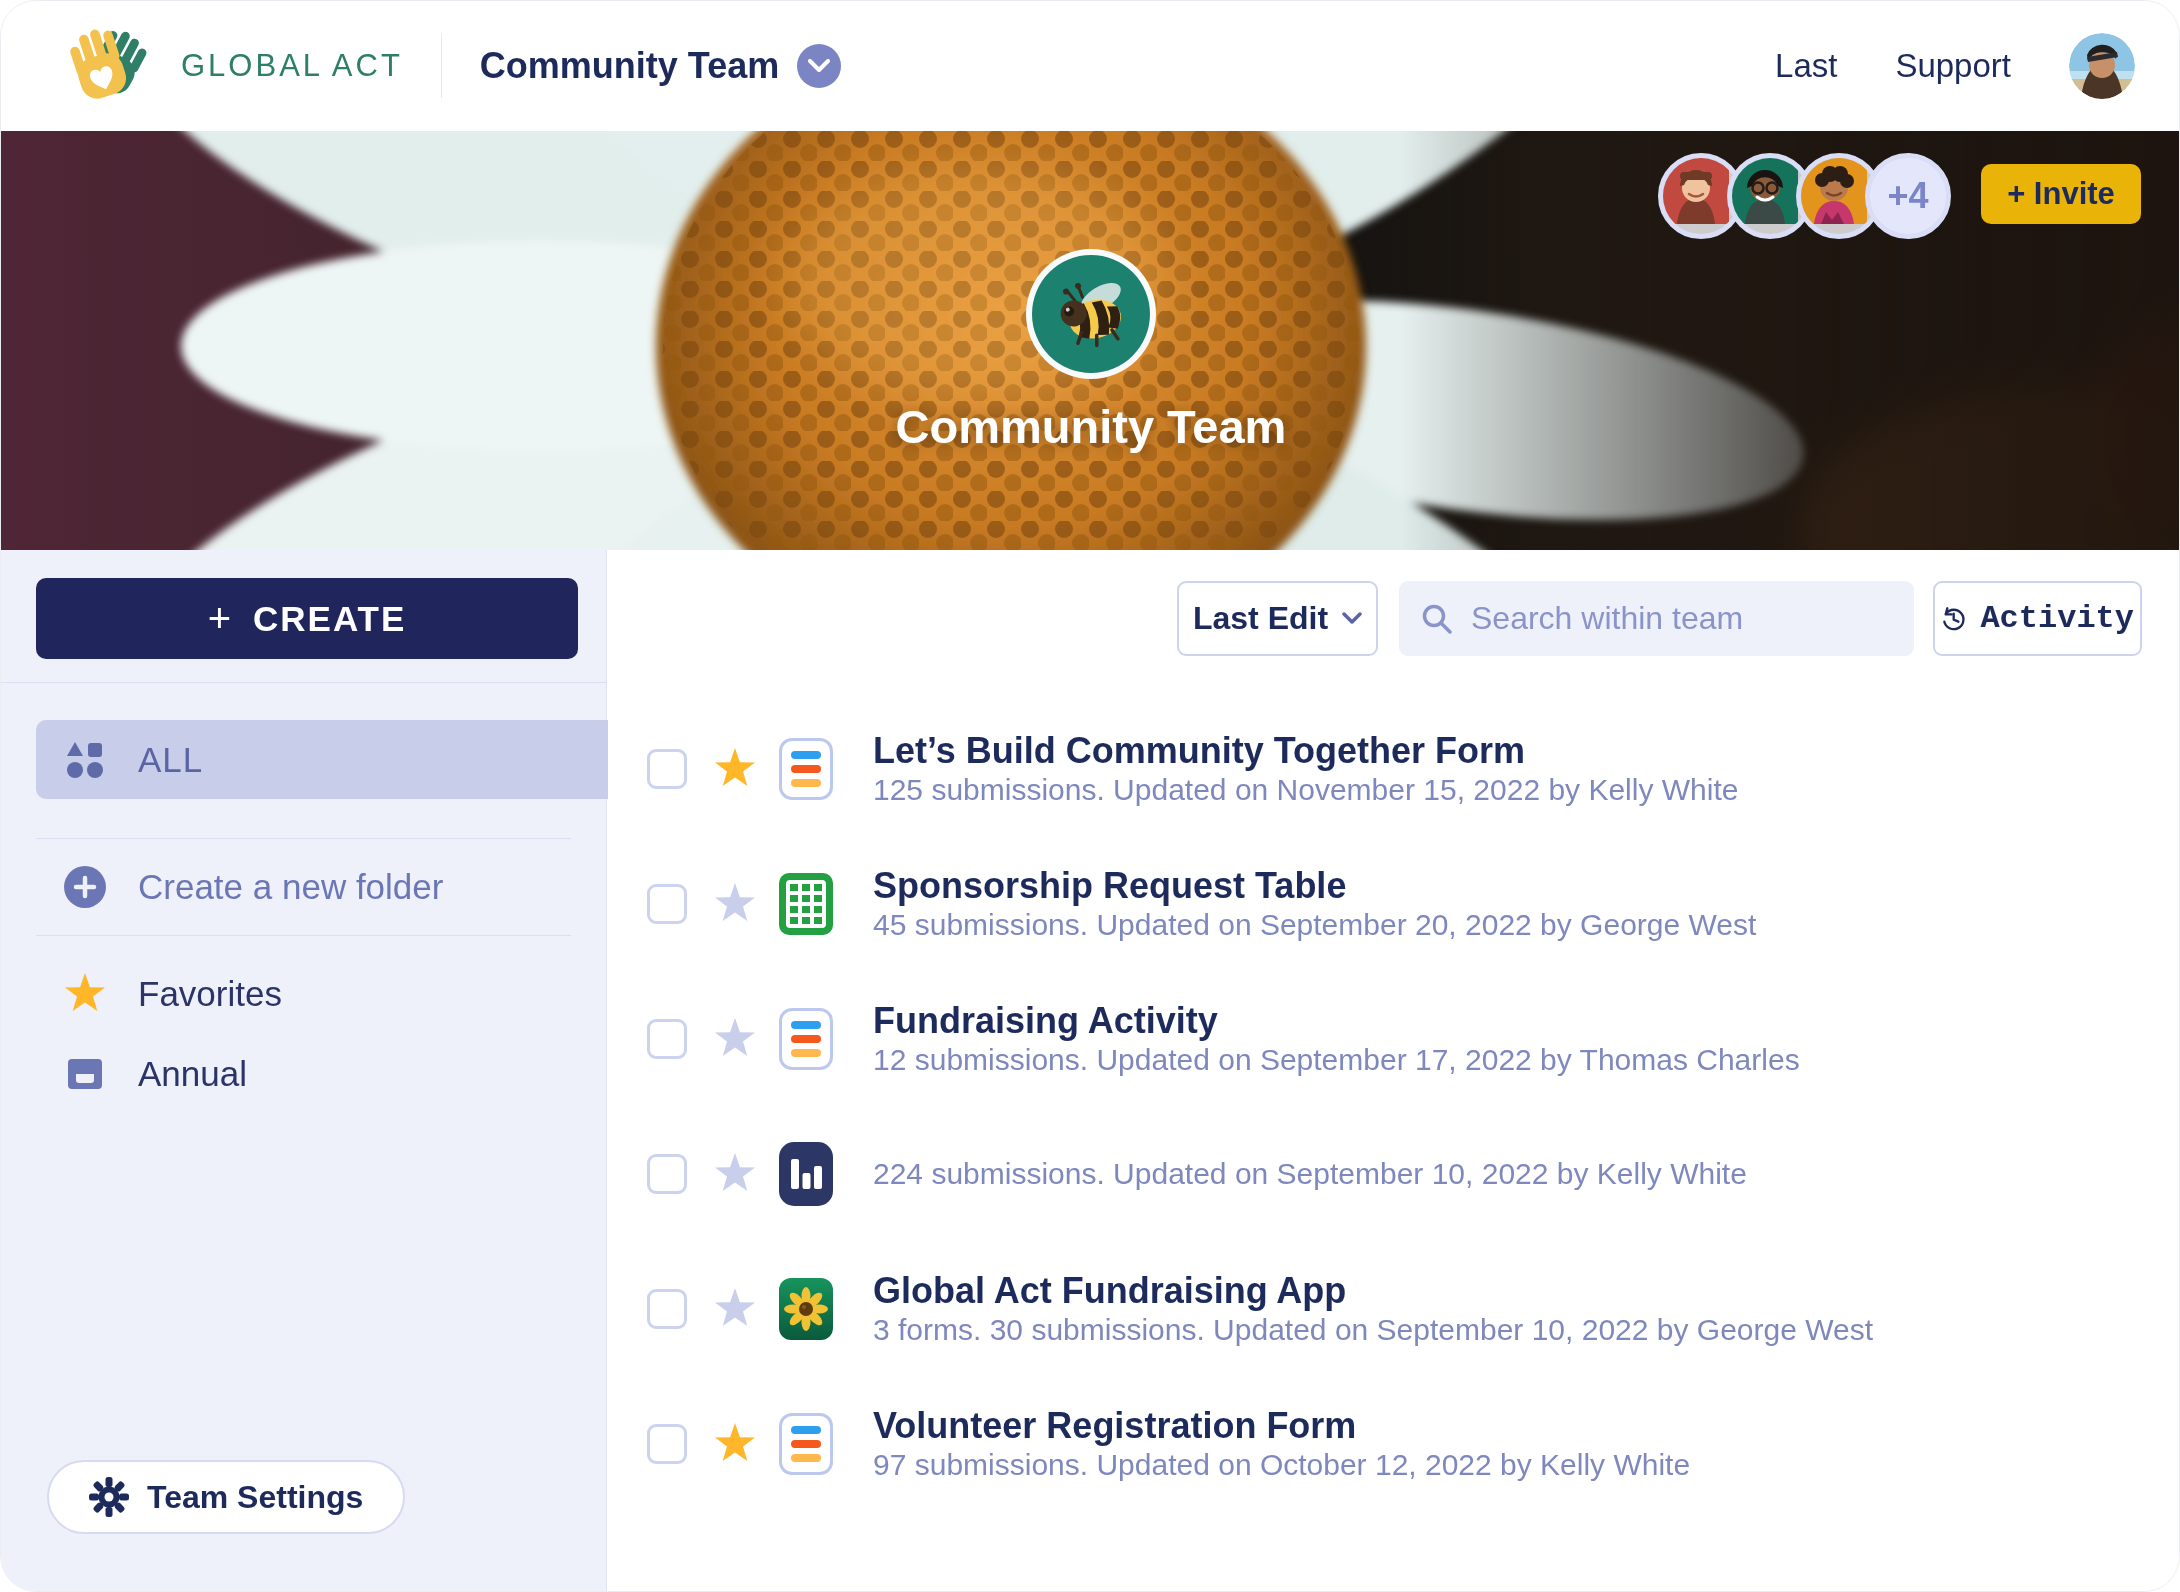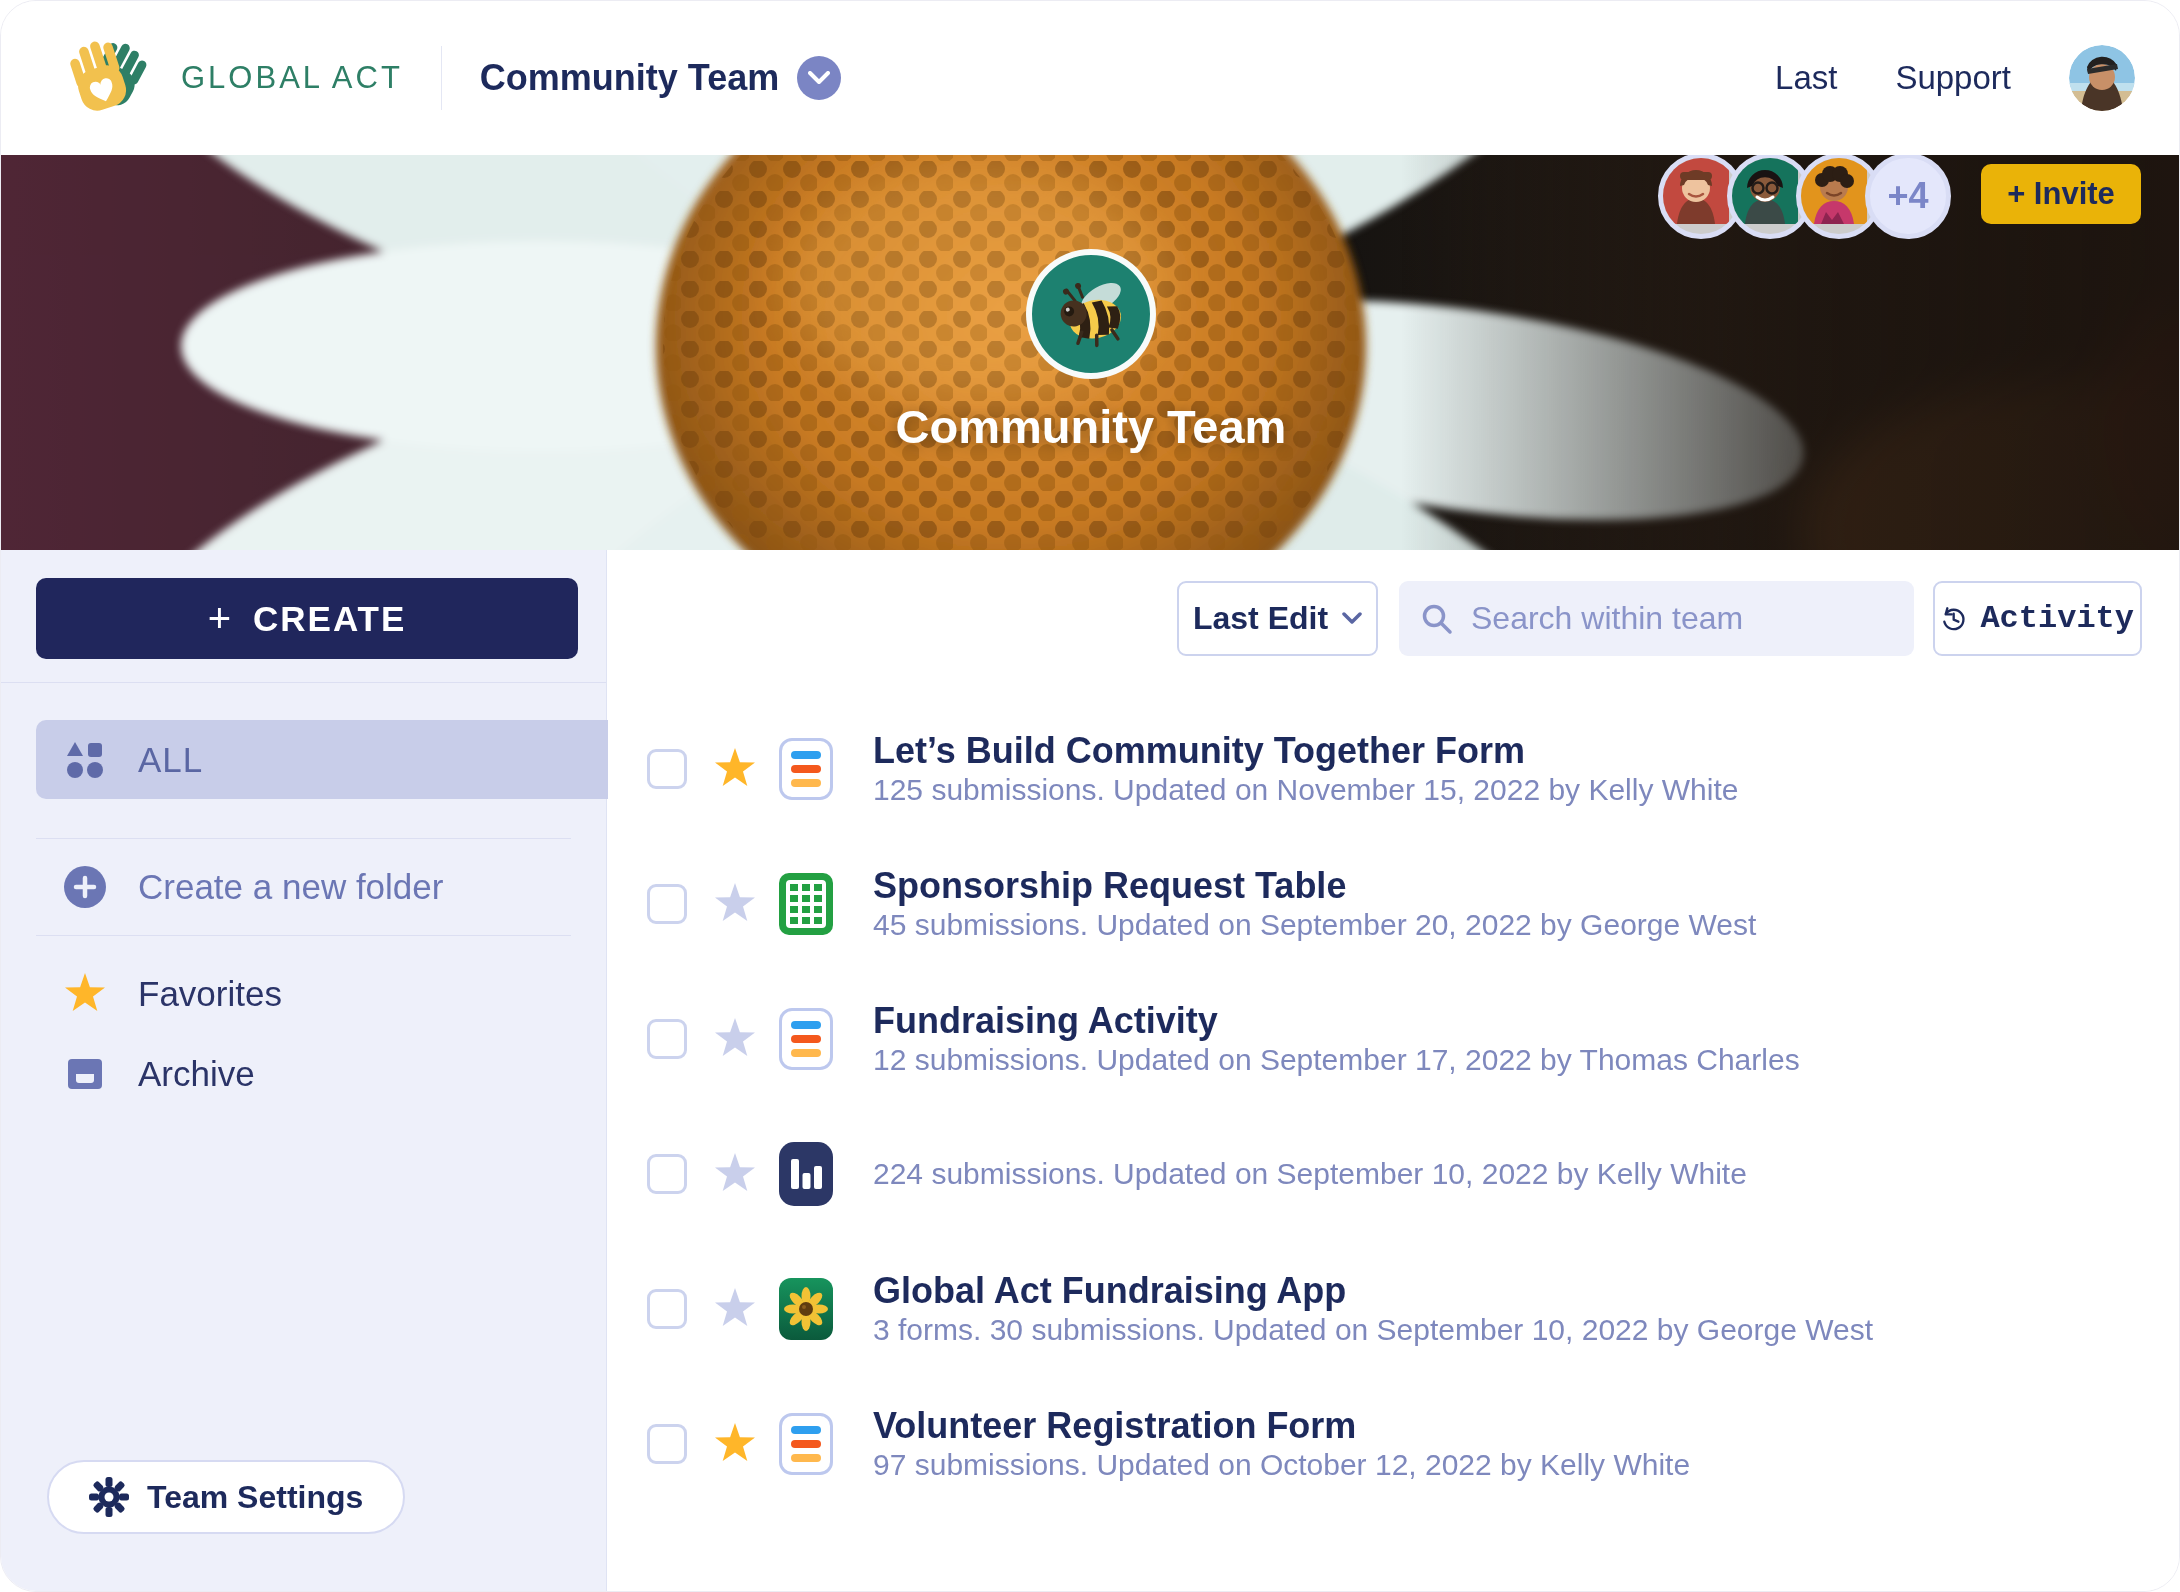--- a/index.html
+++ b/index.html
@@ -1,20 +1,20 @@
 <!DOCTYPE html>
 <html><head>
 <meta charset="utf-8">
 <style>
   html,body{margin:0;padding:0;background:#fff;}
   body{font-family:"Liberation Sans",sans-serif;-webkit-font-smoothing:antialiased;}
   .app{position:relative;width:2180px;height:1592px;background:#fff;border-radius:36px;overflow:hidden;border:1px solid #ececf3;box-sizing:border-box;}
 
   
-  .top-header{position:absolute;top:0;left:0;right:0;height:154px;background:#fff;display:flex;align-items:center;padding:0 44px 0 60px;box-sizing:border-box;z-index:6;}
+  .top-header{position:absolute;top:0;left:0;right:0;height:130px;background:#fff;display:flex;align-items:center;padding:0 44px 0 60px;box-sizing:border-box;z-index:6;}
   .logo{display:flex;align-items:center;gap:16px;cursor:pointer;}
   .logo-text{font-size:31px;letter-spacing:3px;color:#2e7f66;font-weight:400;}
   .hdiv{width:1px;height:64px;background:#e4e7f4;margin:0 38px;}
   .team-switcher{display:flex;align-items:center;gap:18px;cursor:pointer;}
   .team-switcher-label{font-size:36px;font-weight:700;color:#1d2a5c;}
   .chev-circle{width:44px;height:44px;border-radius:50%;background:#7b85c4;display:flex;align-items:center;justify-content:center;}
   .top-nav{margin-left:auto;display:flex;align-items:center;gap:58px;}
   .top-nav a{font-size:33px;color:#1d2a5c;text-decoration:none;}
   .user-avatar{width:66px;height:66px;border-radius:50%;overflow:hidden;cursor:pointer;}
 
@@ -295,21 +295,21 @@
       </span>
       <span class="sb-label">Favorites</span>
     </div>
     <div class="sb-item sb-archive">
       <span class="sb-icon">
         <svg width="40" height="40" viewBox="0 0 40 40">
           <rect x="3" y="5" width="34" height="30" rx="4" fill="#6b76b4"></rect>
           <path d="M11 20 h18 v6 a3 3 0 0 1 -3 3 h-12 a3 3 0 0 1 -3 -3 z" fill="#eef0fa"></path>
         </svg>
       </span>
-      <span class="sb-label">Archive</span>
+      <span class="sb-label">Annual</span>
     </div>
 
     <button class="team-settings">
       <svg width="40" height="40" viewBox="0 0 40 40">
         <g fill="#1d2a5c">
           <rect x="16.5" y="0" width="7" height="10" rx="2.5"></rect>
           <rect x="16.5" y="30" width="7" height="10" rx="2.5"></rect>
           <rect x="0" y="16.5" width="10" height="7" rx="2.5"></rect>
           <rect x="30" y="16.5" width="10" height="7" rx="2.5"></rect>
           <rect x="16.5" y="0" width="7" height="10" rx="2.5" transform="rotate(45 20 20)"></rect>

